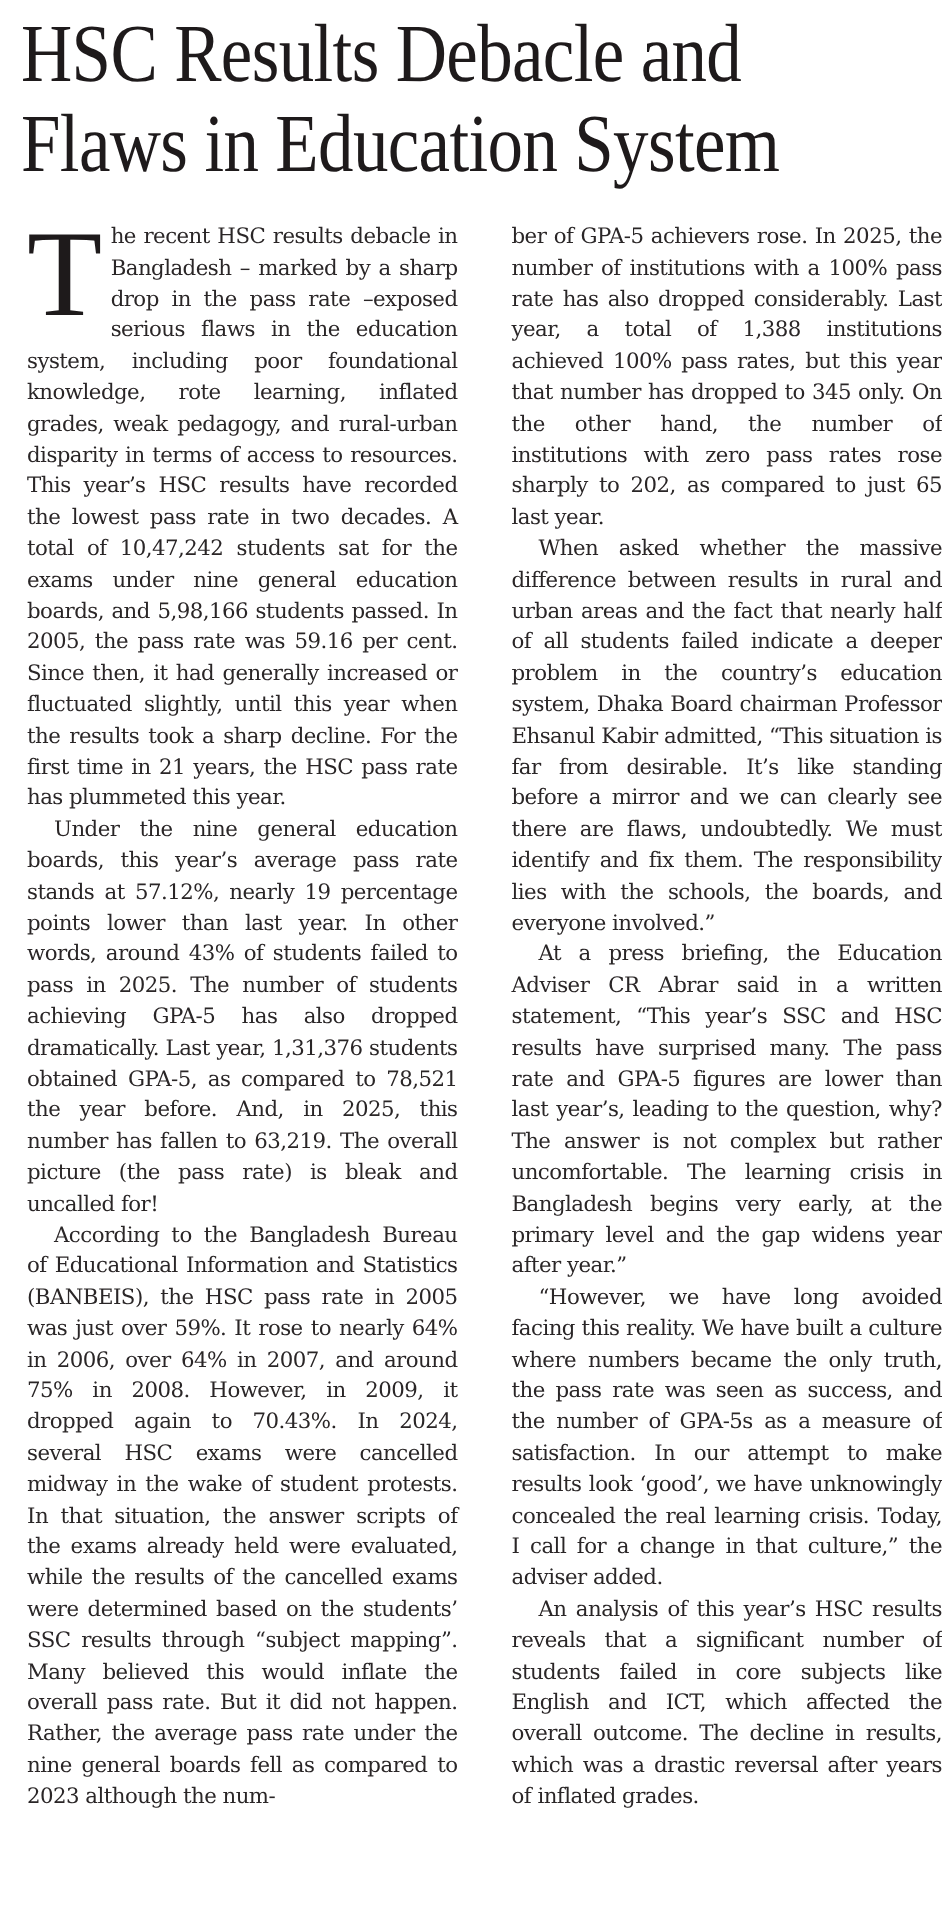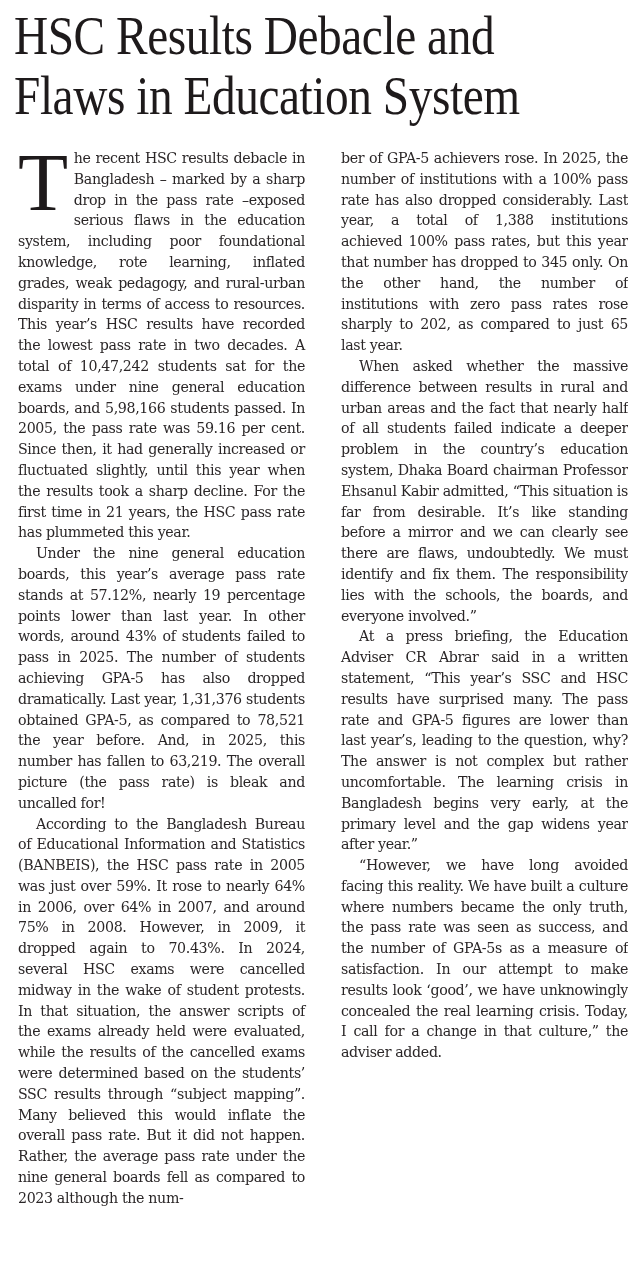--- a/index.html
+++ b/index.html
@@ -42,14 +42,15 @@
     <p class="noindent"><span class="dropcap">T</span><span>he recent HSC results debacle in Bangladesh – marked by a sharp drop in the pass rate –exposed serious flaws in the education system, including poor foundational knowledge, rote learning, inflated grades, weak pedagogy, and rural-urban disparity in terms of access to resources. This year’s HSC results have recorded the lowest pass rate in two decades. A total of 10,47,242 students sat for the exams under nine general education boards, and 5,98,166 students passed. In 2005, the pass rate was 59.16 per cent. Since then, it had generally increased or fluctuated slightly, until this year when the results took a sharp decline. For the first time in 21 years, the HSC pass rate has plummeted this year.</span></p>
     <p>Under the nine general education boards, this year’s average pass rate stands at 57.12%, nearly 19 percentage points lower than last year. In other words, around 43% of students failed to pass in 2025. The number of students achieving GPA-5 has also dropped dramatically. Last year, 1,31,376 students obtained GPA-5, as compared to 78,521 the year before. And, in 2025, this number has fallen to 63,219. The overall picture (the pass rate) is bleak and uncalled for!</p>
     <p>According to the Bangladesh Bureau of Educational Information and Statistics (BANBEIS), the HSC pass rate in 2005 was just over 59%. It rose to nearly 64% in 2006, over 64% in 2007, and around 75% in 2008. However, in 2009, it dropped again to 70.43%. In 2024, several HSC exams were cancelled midway in the wake of student protests. In that situation, the answer scripts of the exams already held were evaluated, while the results of the cancelled exams were determined based on the students’ SSC results through “subject mapping”. Many believed this would inflate the overall pass rate. But it did not happen. Rather, the average pass rate under the nine general boards fell as compared to 2023 although the num-</p>
   </div>
 
   <div class="col col-right">
     <p class="noindent">ber of GPA-5 achievers rose. In 2025, the number of institutions with a 100% pass rate has also dropped considerably. Last year, a total of 1,388 institutions achieved 100% pass rates, but this year that number has dropped to 345 only. On the other hand, the number of institutions with zero pass rates rose sharply to 202, as compared to just 65 last year.</p>
     <p>When asked whether the massive difference between results in rural and urban areas and the fact that nearly half of all students failed indicate a deeper problem in the country’s education system, Dhaka Board chairman Professor Ehsanul Kabir admitted, “This situation is far from desirable. It’s like standing before a mirror and we can clearly see there are flaws, undoubtedly. We must identify and fix them. The responsibility lies with the schools, the boards, and everyone involved.”</p>
     <p>At a press briefing, the Education Adviser CR Abrar said in a written statement, “This year’s SSC and HSC results have surprised many. The pass rate and GPA-5 figures are lower than last year’s, leading to the question, why? The answer is not complex but rather uncomfortable. The learning crisis in Bangladesh begins very early, at the primary level and the gap widens year after year.”</p>
     <p>“However, we have long avoided facing this reality. We have built a culture where numbers became the only truth, the pass rate was seen as success, and the number of GPA-5s as a measure of satisfaction. In our attempt to make results look ‘good’, we have unknowingly concealed the real learning crisis. Today, I call for a change in that culture,” the adviser added.</p>
+    <p>An analysis of this year’s HSC results reveals that a significant number of students failed in core subjects like English and ICT, which affected the overall outcome. The decline in results, which was a drastic reversal after years of inflated grades.</p>
   </div>
 </div>
 
 </body></html>

